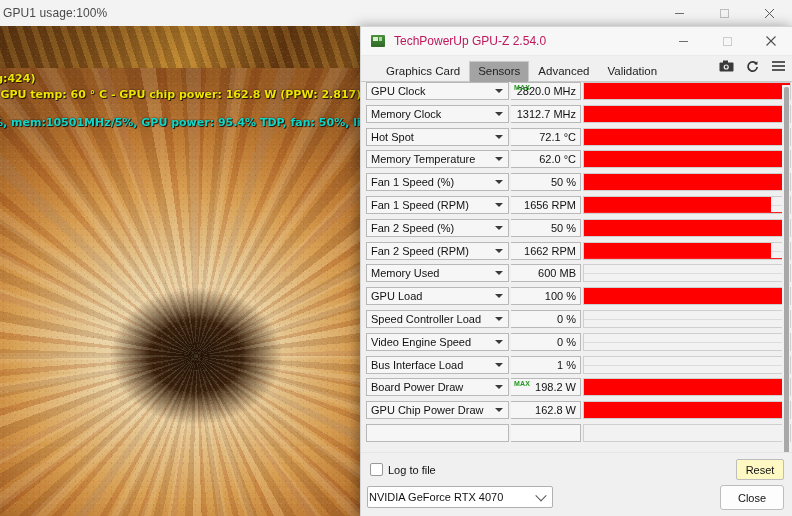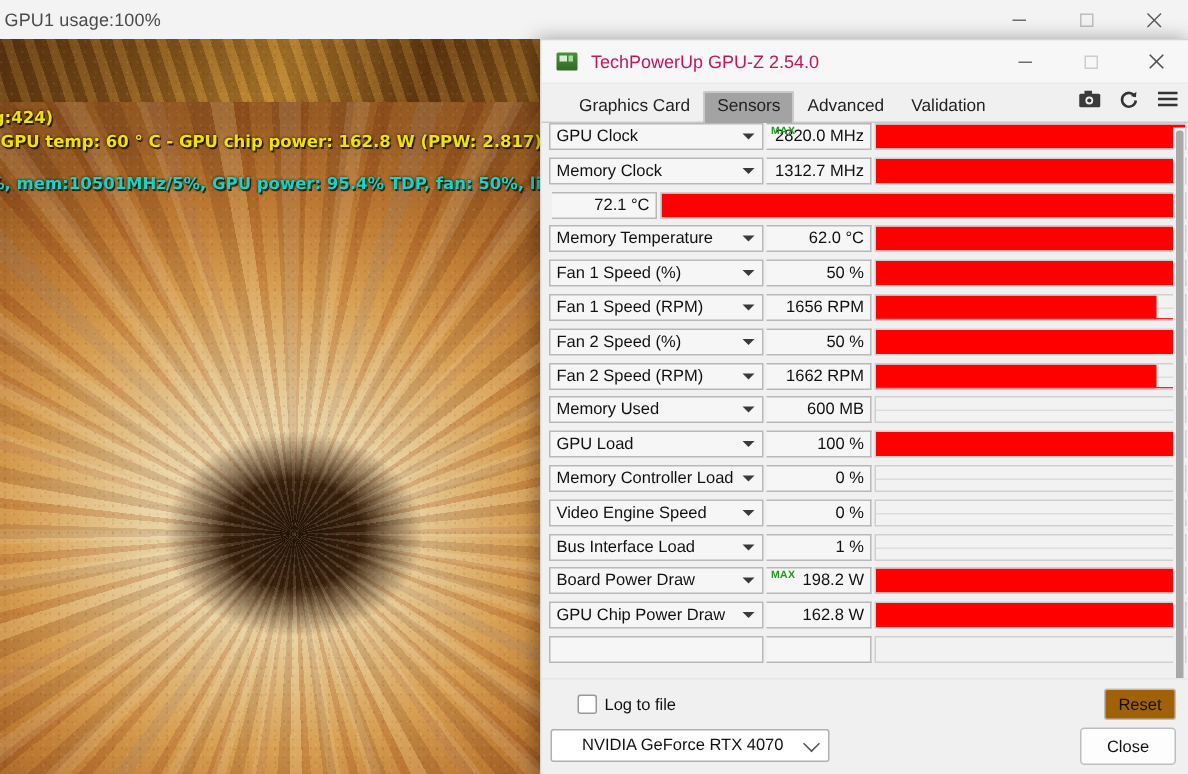--- a/index.html
+++ b/index.html
@@ -164,33 +164,33 @@
     position:absolute;left:2px;top:2px;width:5px;height:385px;
     background:#a8a8a8;border-radius:2px;
   }
 
   
   #gpuz-bottom{
     flex:0 0 auto;height:64px;background:#f0f0f0;position:relative;
     border-top:1px solid #e6e6e6;
   }
   #logtofile{
-    position:absolute;left:24px;top:10px;display:flex;align-items:center;gap:5px;
+    position:absolute;left:9px;top:10px;display:flex;align-items:center;gap:5px;
   }
   .cbox{width:11px;height:11px;border:1px solid #999;background:#fff;border-radius:2px;}
   #logtofile .lbl{font-size:11px;color:#111;}
   #reset-btn{
     position:absolute;right:9px;top:6px;width:46px;height:19px;
-    background:#a16207;border:1px solid #bdbdbd;border-radius:2px;
+    background:#fef9c3;border:1px solid #bdbdbd;border-radius:2px;
     font-size:11px;color:#111;display:flex;align-items:center;justify-content:center;
   }
   #device-select{
     position:absolute;left:6px;top:33px;width:186px;height:22px;
     background:#fff;border:1px solid #b0b0b0;border-radius:2px;
-    display:flex;align-items:center;font-size:11px;color:#111;padding-left:20px;
+    display:flex;align-items:center;font-size:11px;color:#111;padding-left:1px;
     box-sizing:border-box;
   }
   #device-select .chev{
     position:absolute;right:7px;top:50%;transform:translateY(-50%);
     width:7px;height:7px;border-right:1.4px solid #555;border-bottom:1.4px solid #555;
     transform:translateY(-65%) rotate(45deg);
   }
   #close-btn{
     position:absolute;right:9px;top:32px;width:62px;height:23px;
     background:#fdfdfd;border:1px solid #bdbdbd;border-radius:3px;
@@ -318,20 +318,24 @@
           </div>
           <div class="sval">
             <span>1312.7 MHz</span>
           </div>
           <div class="sgraph">
             <div class="mid"></div>
             <div class="trace" style="width: 100%;"></div>
           </div>
         </div>
         <div class="srow">
+          <div class="sname">
+            <span>Hot Spot</span>
+            <span class="caret"></span>
+          </div>
           <div class="sval">
             <span>72.1 °C</span>
           </div>
           <div class="sgraph">
             <div class="mid"></div>
             <div class="trace" style="width: 100%;"></div>
           </div>
         </div>
         <div class="srow">
           <div class="sname">
@@ -420,21 +424,21 @@
           <div class="sval">
             <span>100 %</span>
           </div>
           <div class="sgraph">
             <div class="mid"></div>
             <div class="trace" style="width: 100%;"></div>
           </div>
         </div>
         <div class="srow">
           <div class="sname">
-            <span>Memory Controller Load</span>
+            <span>Speed Controller Load</span>
             <span class="caret"></span>
           </div>
           <div class="sval">
             <span>0 %</span>
           </div>
           <div class="sgraph">
             <div class="mid"></div>
           </div>
         </div>
         <div class="srow">

